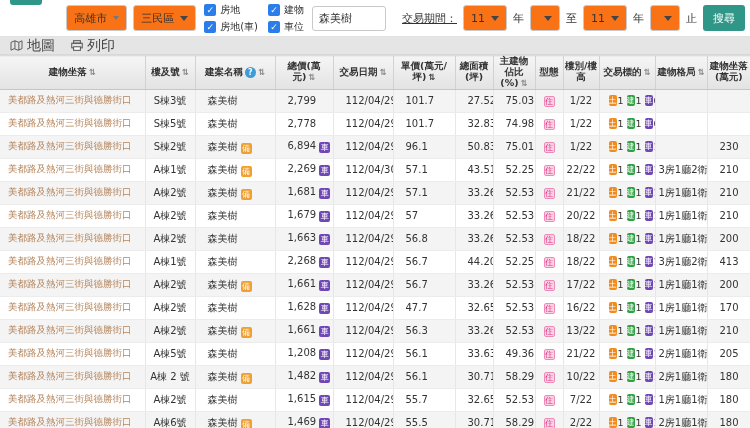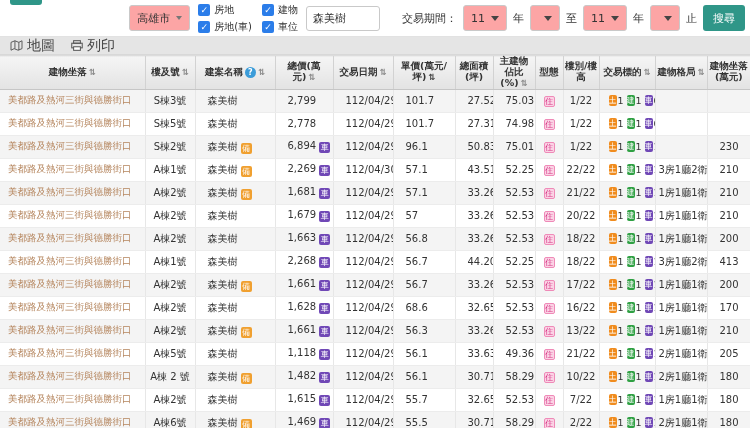--- a/index.html
+++ b/index.html
@@ -6,34 +6,34 @@
   html,body { width:750px; height:428px; overflow:hidden; background:#fff;
     font-family:"DejaVu Sans","Liberation Sans",sans-serif; }
   .app { position:relative; width:750px; height:428px; background:#fff; }
 
   .top-tab { position:absolute; left:10px; top:0; width:32px; height:5px;
     background:#2f9688; border-radius:0 0 3px 3px; }
 
   
   .filterbar { height:36px; display:flex; align-items:center; justify-content:flex-end;
     gap:6px; padding:0 5px 0 0; font-size:11px; color:#333; }
-  .sel { height:26px; background:#fca5a5; border:1px solid #c9c9c9; border-radius:3px;
+  .sel { height:26px; background:#f97316; border:1px solid #c9c9c9; border-radius:3px;
     display:inline-flex; align-items:center; gap:6px; padding:0 7px; cursor:pointer; white-space:nowrap; }
   .sel .chev { width:0; height:0; border-left:4px solid transparent; border-right:4px solid transparent;
     border-top:5px solid #444; display:inline-block; }
   .sel .chev.small { border-left-width:3px; border-right-width:3px; border-top-width:4px; border-top-color:#777; }
   .sel.month { width:30px; justify-content:flex-end; }
   .chk-group { display:flex; gap:10px; margin:0 2px; }
   .chk-col { display:flex; flex-direction:column; gap:3px; }
   .chk { display:flex; align-items:center; gap:4px; font-size:10px; color:#333; cursor:pointer; }
   .chk .box { width:12px; height:12px; background:#2b7de9; border-radius:2px; color:#fff;
     font-size:9px; line-height:12px; text-align:center; display:inline-block; }
   .keyword { width:74px; height:25px; border:1px solid #c9c9c9; border-radius:3px;
     padding:0 6px; font-size:11px; font-family:inherit; color:#333; }
-  .period-label { margin-left:16px; white-space:nowrap; }
+  .period-label { margin-left:10px; white-space:nowrap;text-decoration:underline; }
   .btn-search { height:26px; border:none; border-radius:3px; background:#2f9688; color:#fff;
     font-size:11px; padding:0 10px; cursor:pointer; font-family:inherit; }
 
   
   .toolbar { height:19px; background:#e5e5e5; border-top:1px solid #e2e2e2;
     border-bottom:1px solid #d8d8d8; display:flex; align-items:center; gap:16px;
     padding:0 10px; font-size:14px; color:#444; }
   .tool { display:flex; align-items:center; gap:4px; cursor:pointer; }
   .tool svg { display:block; }
 
@@ -77,20 +77,24 @@
 </head>
 <body>
 
 <div class="app">
   <div class="top-tab"></div>
 
   <div class="filterbar">
     <div class="sel">
       <span>高雄市</span>
       <span class="chev small"></span>
+    </div>
+    <div class="sel">
+      <span>三民區</span>
+      <span class="chev"></span>
     </div>
     <div class="chk-group">
       <div class="chk-col">
         <label class="chk">
           <span class="box">✓</span>
           <span>房地</span>
         </label>
         <label class="chk">
           <span class="box">✓</span>
           <span>房地(車)</span>
@@ -210,21 +214,21 @@
           <td class="ctr"></td>
           <td class="num"></td>
         </tr>
         <tr>
           <td class="loc">美都路及熱河三街與德勝街口</td>
           <td class="ctr">S棟5號</td>
           <td class="num"><span>森美樹</span></td>
           <td class="num"><span>2,778</span></td>
           <td class="num">112/04/29</td>
           <td class="num">101.7</td>
-          <td class="num">27.31</td>
+          <td class="num">32.83</td>
           <td class="num">74.98</td>
           <td class="ctr"><span class="badge b-type">住</span></td>
           <td class="ctr">1/22</td>
           <td>
             <span class="tgt">
               <span class="badge b-land">土</span>
               <span class="cnt">1</span>
               <span class="badge b-bld">建</span>
               <span class="cnt">1</span>
               <span class="badge b-park">車</span>
@@ -401,21 +405,21 @@
           </td>
           <td class="ctr">1房1廳1衛</td>
           <td class="num">200</td>
         </tr>
         <tr>
           <td class="loc">美都路及熱河三街與德勝街口</td>
           <td class="ctr">A棟2號</td>
           <td class="num"><span>森美樹</span></td>
           <td class="num"><span>1,628</span><span class="badge b-carinc">車</span></td>
           <td class="num">112/04/29</td>
-          <td class="num">68.6</td>
+          <td class="num">47.7</td>
           <td class="num">32.65</td>
           <td class="num">52.53</td>
           <td class="ctr"><span class="badge b-type">住</span></td>
           <td class="ctr">16/22</td>
           <td>
             <span class="tgt">
               <span class="badge b-land">土</span>
               <span class="cnt">1</span>
               <span class="badge b-bld">建</span>
               <span class="cnt">1</span>
@@ -447,21 +451,21 @@
               <span class="cnt">1</span>
             </span>
           </td>
           <td class="ctr">1房1廳1衛</td>
           <td class="num">210</td>
         </tr>
         <tr>
           <td class="loc">美都路及熱河三街與德勝街口</td>
           <td class="ctr">A棟5號</td>
           <td class="num"><span>森美樹</span></td>
-          <td class="num"><span>1,118</span><span class="badge b-carinc">車</span></td>
+          <td class="num"><span>1,208</span><span class="badge b-carinc">車</span></td>
           <td class="num">112/04/29</td>
           <td class="num">56.1</td>
           <td class="num">33.63</td>
           <td class="num">49.36</td>
           <td class="ctr"><span class="badge b-type">住</span></td>
           <td class="ctr">21/22</td>
           <td>
             <span class="tgt">
               <span class="badge b-land">土</span>
               <span class="cnt">1</span>

